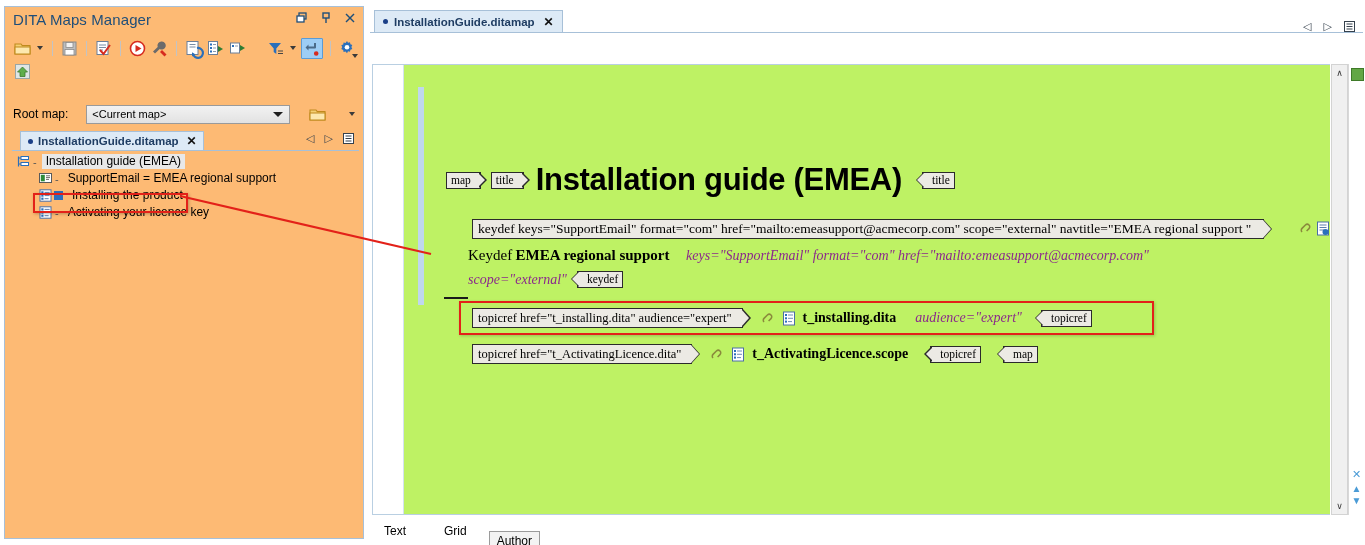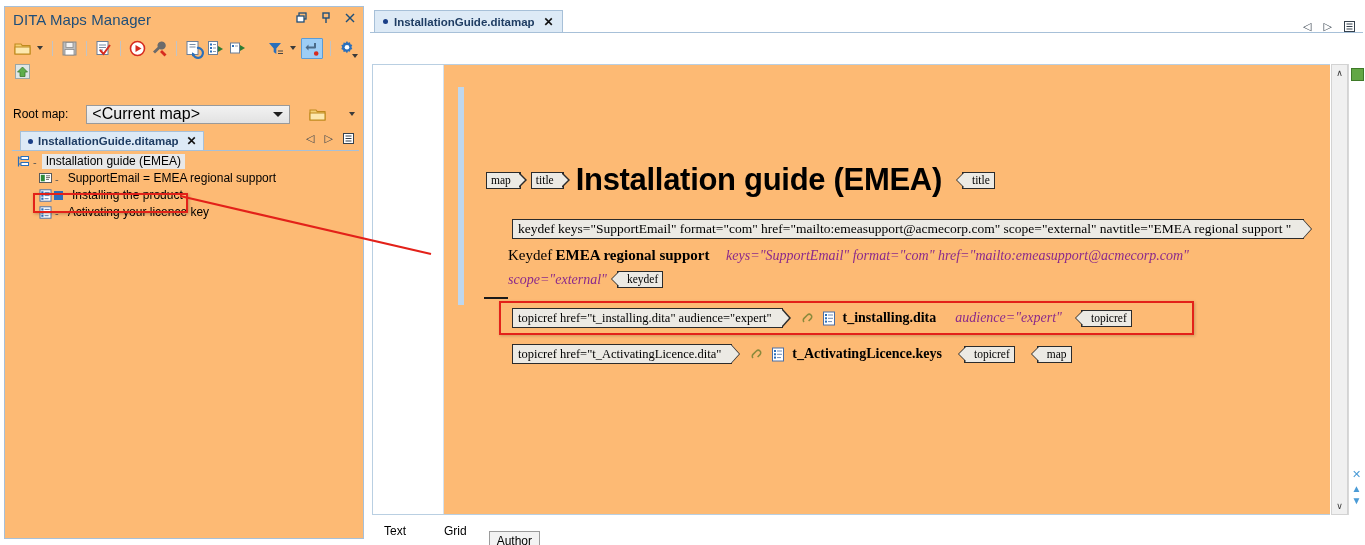--- a/index.html
+++ b/index.html
@@ -46,21 +46,21 @@
   }
 
   .rootmap-row{
     position:absolute;left:8px;top:97px;right:6px;height:20px;display:flex;align-items:center;gap:18px;
   }
   .rootmap-label{font-size:12px;color:#000;}
   .combo{
     flex:1;height:19px;border:1px solid #9a9a9a;
     background:linear-gradient(#f2f2f2,#e2e2e2);
     display:flex;align-items:center;padding:0 2px 0 5px;box-sizing:border-box;position:relative;
-    font-size:16px;
+    font-size:11px;
   }
   .combo-arrow{
     position:absolute;right:6px;top:50%;margin-top:-2px;
     width:0;height:0;border-left:5px solid transparent;border-right:5px solid transparent;border-top:5px solid #1f1f1f;
   }
 
   
   .panel-tabstrip{
     position:absolute;left:7px;top:124px;right:4px;height:19px;
     border-bottom:1px solid #a7c0d8;
@@ -101,21 +101,21 @@
     display:flex;align-items:center;gap:6px;padding:0 8px;box-sizing:border-box;
     font-size:11.5px;font-weight:bold;color:#1f3d63;
   }
   .ed-tabnav{position:absolute;right:8px;top:14px;display:flex;gap:12px;align-items:center;}
 
   .canvas-wrap{position:absolute;left:2px;top:33px;right:0;bottom:28px;}
   .canvas{
     position:absolute;left:0;top:25px;right:33px;bottom:2px;
     border:1px solid #b9cfe2;border-right:none;background:#fff;overflow:hidden;
   }
-  .page{position:absolute;left:30px;top:0;right:0;bottom:0;border-left:1px solid #d4e2ee;background:#fdba74;margin-left:40px;}
+  .page{position:absolute;left:30px;top:0;right:0;bottom:0;border-left:1px solid #d4e2ee;background:#bef264;}
   .leftbar{position:absolute;left:14px;top:22px;width:6px;height:218px;background:#bfd7ee;}
   .ruleline{position:absolute;left:40px;top:232px;width:24px;height:2px;background:#1a1a1a;}
 
   
   .chip{
     display:inline-block;border:1px solid #2b2b2b;background:#eceae4;
     font-family:"Liberation Serif", serif;font-size:11.5px;line-height:13px;
     padding:1px 4px;vertical-align:middle;position:relative;color:#000;
   }
   .chip.start{padding-right:9px;}
@@ -511,21 +511,21 @@
             </span>
             <span>
               <svg width="14" height="15" viewBox="0 0 14 15">
                   <rect x="1.5" y="1" width="11" height="13" fill="#fff" stroke="#4a6fa5"></rect>
                   <rect x="3" y="3" width="2" height="2" fill="#2a6fbb"></rect>
                   <rect x="3" y="6.3" width="2" height="2" fill="#2a6fbb"></rect>
                   <rect x="3" y="9.6" width="2" height="2" fill="#2a6fbb"></rect>
                   <path d="M6 4h5M6 7.3h5M6 10.6h4" stroke="#4a6fa5" stroke-width=".8"></path>
                 </svg>
             </span>
-            <span class="t-file">t_ActivatingLicence.keys</span>
+            <span class="t-file">t_ActivatingLicence.scope</span>
             <span style="display:inline-block;width:8px;"></span>
             <span class="chip end">topicref</span>
             <span style="display:inline-block;width:8px;"></span>
             <span class="chip end">map</span>
           </div>
 
           <div class="row-hl"></div>
         </div>
       </div>
 

